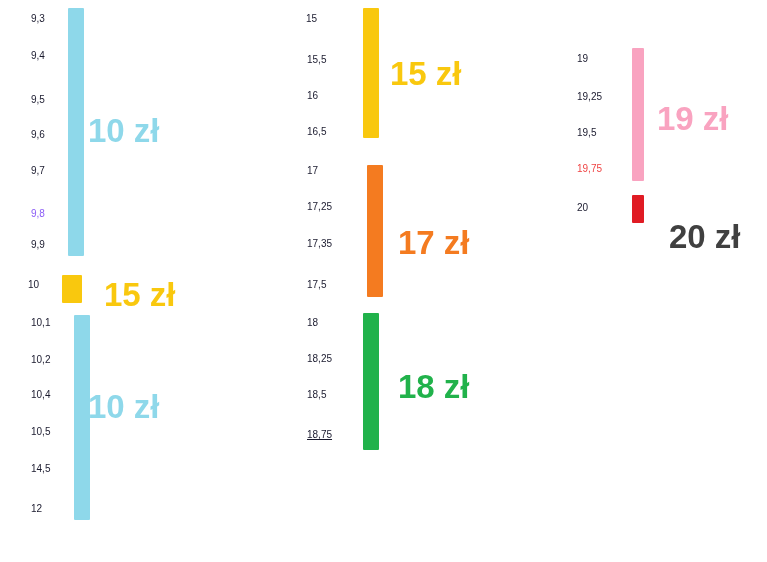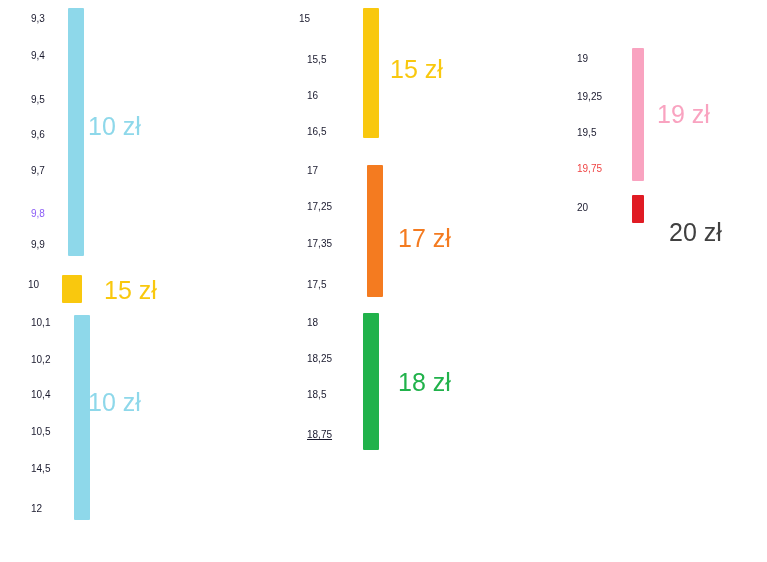--- a/index.html
+++ b/index.html
@@ -31,22 +31,22 @@
     font-family: "Liberation Sans", sans-serif;
     white-space: nowrap;
     line-height: 1;
   }
   .bar {
     position: absolute;
     border-radius: 1px;
   }
   .bar-label {
     position: absolute;
-    font-size: 25px;
-    font-weight: normal;
+    font-size: 33px;
+    font-weight: bold;
     font-family: "Liberation Sans", sans-serif;
     white-space: nowrap;
     line-height: 1;
   }
 </style>
 </head>
 <body>
 
 <div class="canvas">
 
@@ -72,21 +72,21 @@
       <div class="tick-label" style="left: 31px; top: 318px; color: rgb(26, 26, 46);">10,1</div>
       <div class="tick-label" style="left: 31px; top: 355px; color: rgb(26, 26, 46);">10,2</div>
       <div class="tick-label" style="left: 31px; top: 390px; color: rgb(26, 26, 46);">10,4</div>
       <div class="tick-label" style="left: 31px; top: 427px; color: rgb(26, 26, 46);">10,5</div>
       <div class="tick-label" style="left: 31px; top: 464px; color: rgb(26, 26, 46);">14,5</div>
       <div class="tick-label" style="left: 31px; top: 504px; color: rgb(26, 26, 46);">12</div>
     </div>
     <div class="column">
       <div class="bar" style="left: 363px; top: 8px; width: 16px; height: 130px; background: rgb(249, 200, 14);"></div>
       <div class="bar-label" style="left: 390px; top: 57px; color: rgb(249, 200, 14);">15 zł</div>
-      <div class="tick-label" style="left: 299px; top: 14px; color: rgb(26, 26, 46);">15</div>
+      <div class="tick-label" style="left: 306px; top: 14px; color: rgb(26, 26, 46);">15</div>
       <div class="tick-label" style="left: 307px; top: 55px; color: rgb(26, 26, 46);">15,5</div>
       <div class="tick-label" style="left: 307px; top: 91px; color: rgb(26, 26, 46);">16</div>
       <div class="tick-label" style="left: 307px; top: 127px; color: rgb(26, 26, 46);">16,5</div>
     </div>
     <div class="column">
       <div class="bar" style="left: 367px; top: 165px; width: 16px; height: 132px; background: rgb(244, 123, 32);"></div>
       <div class="bar-label" style="left: 398px; top: 226px; color: rgb(244, 123, 32);">17 zł</div>
       <div class="tick-label" style="left: 307px; top: 166px; color: rgb(26, 26, 46);">17</div>
       <div class="tick-label" style="left: 307px; top: 202px; color: rgb(26, 26, 46);">17,25</div>
       <div class="tick-label" style="left: 307px; top: 239px; color: rgb(26, 26, 46);">17,35</div>

